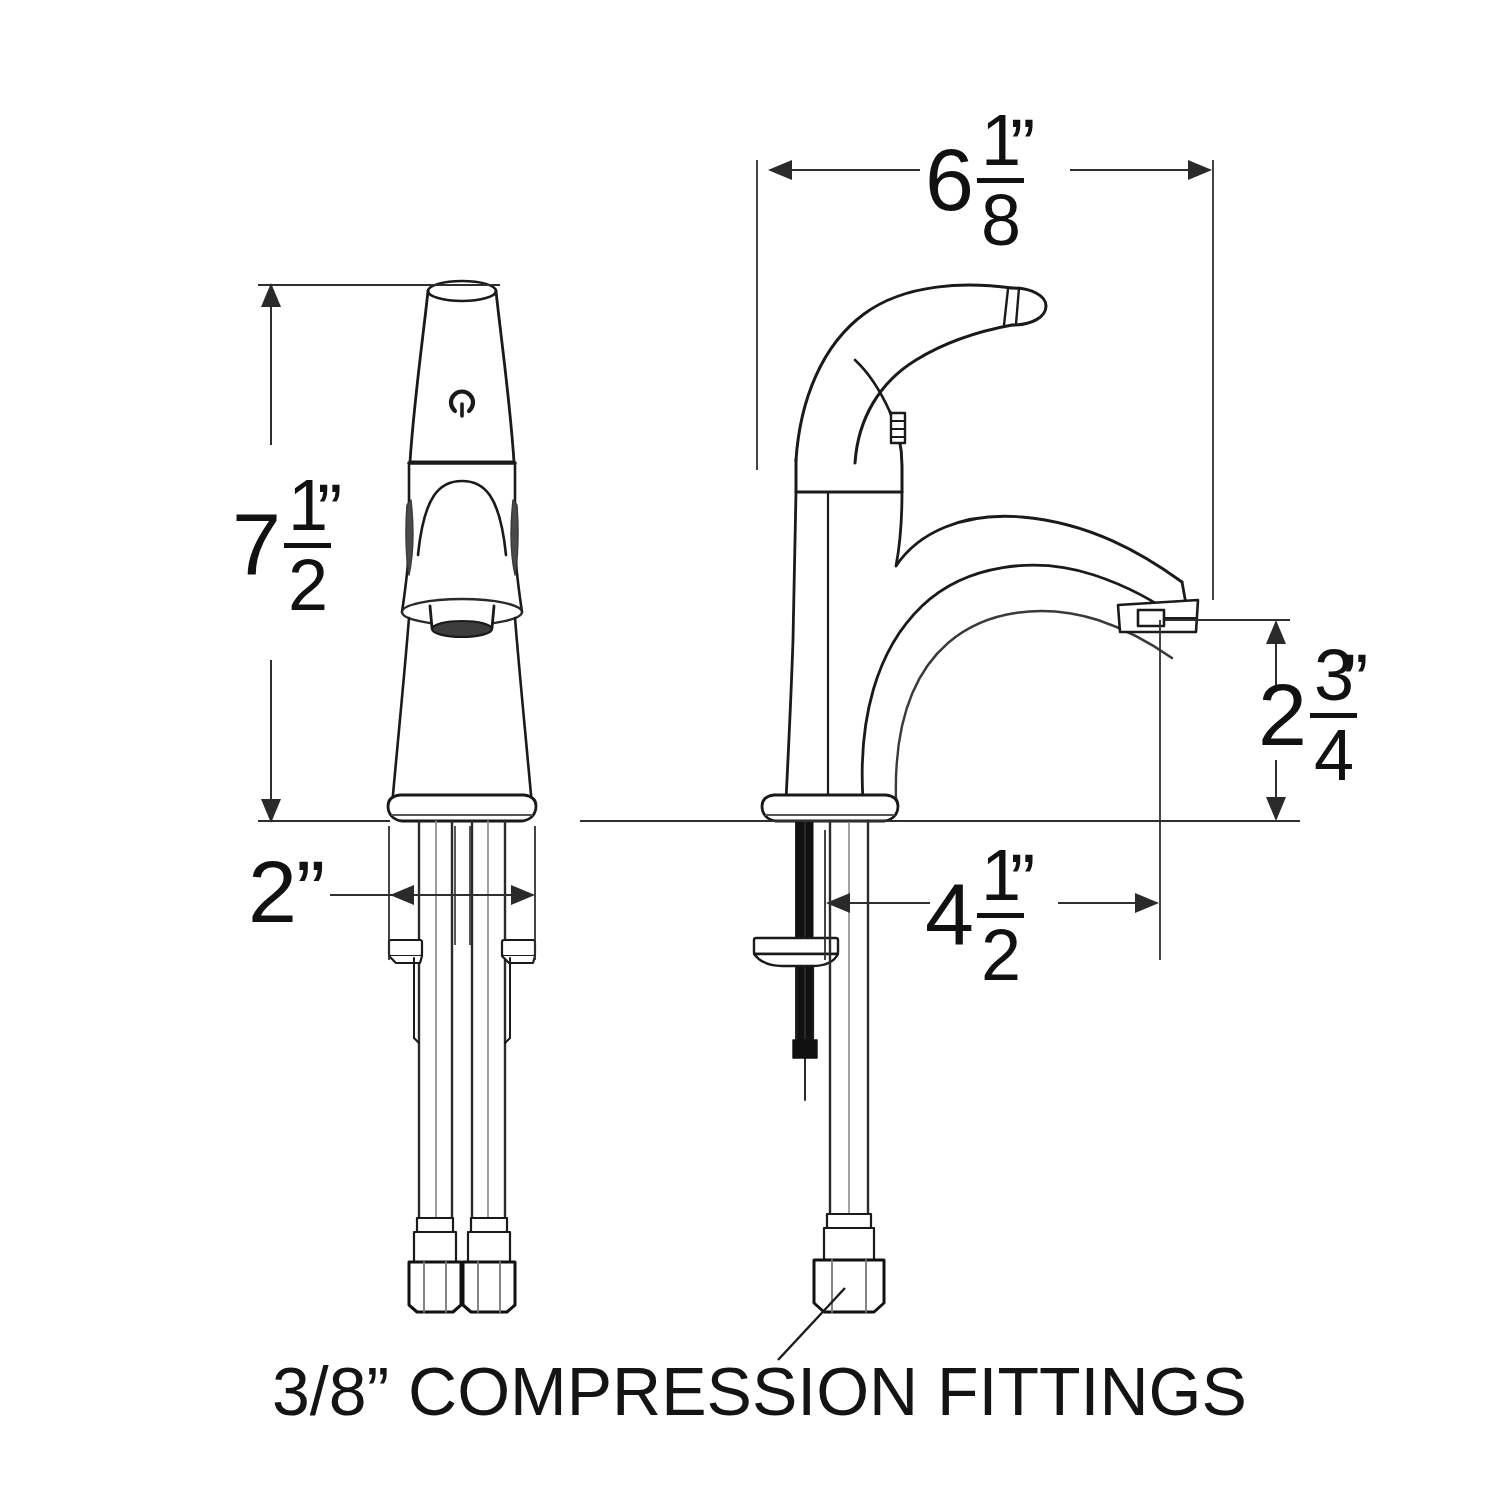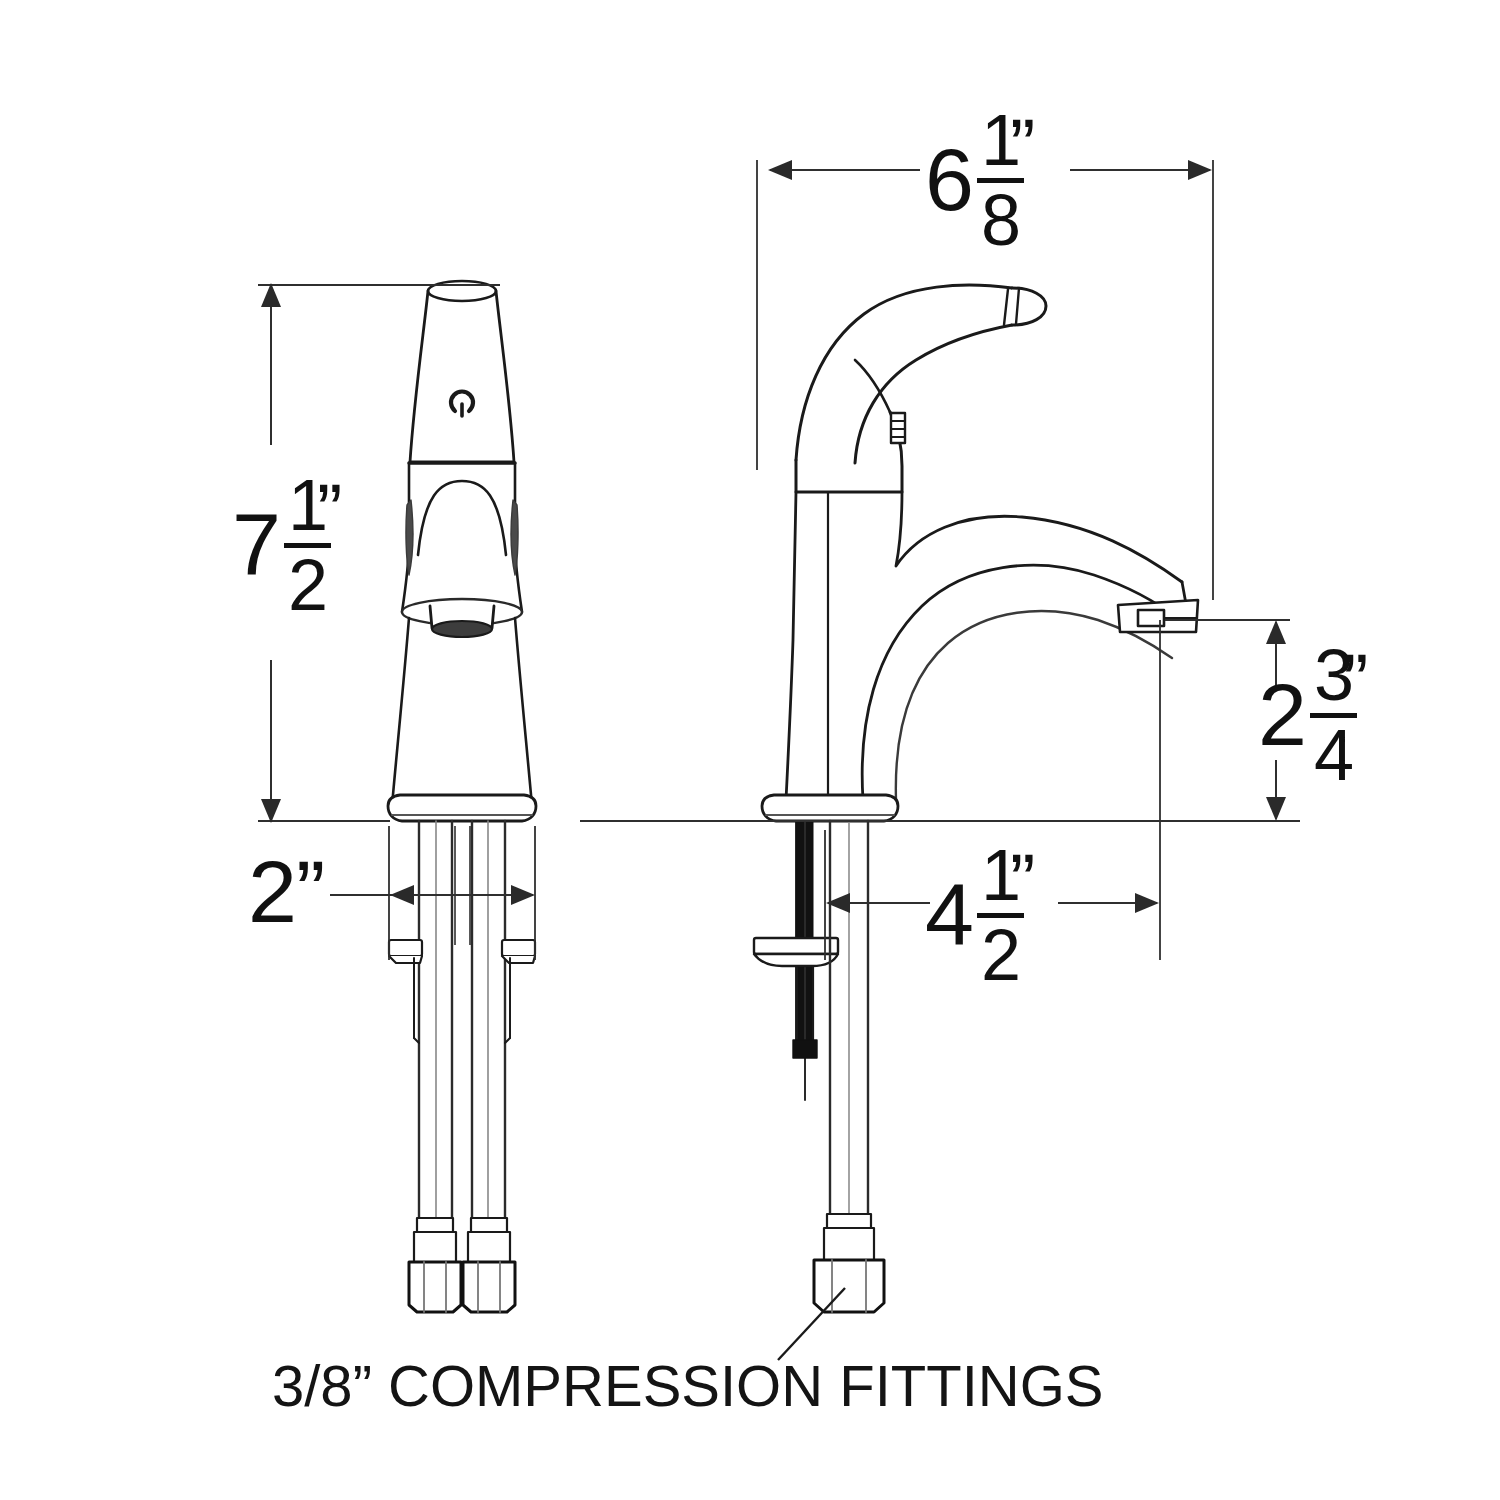--- a/index.html
+++ b/index.html
@@ -77,21 +77,21 @@
     font-weight: 400;
   }
   .plain-dim {
     font-size: 88px;
     letter-spacing: -1px;
   }
   #caption {
     position: absolute;
     left: 272px;
     top: 1352px;
-    font-size: 58px;
+    font-size: 68px;
     letter-spacing: 0px;
     color: #141414;
     font-family: "Liberation Sans", sans-serif;
     white-space: nowrap;
     text-align: center;
   }
 </style>
 </head>
 <body>
 

